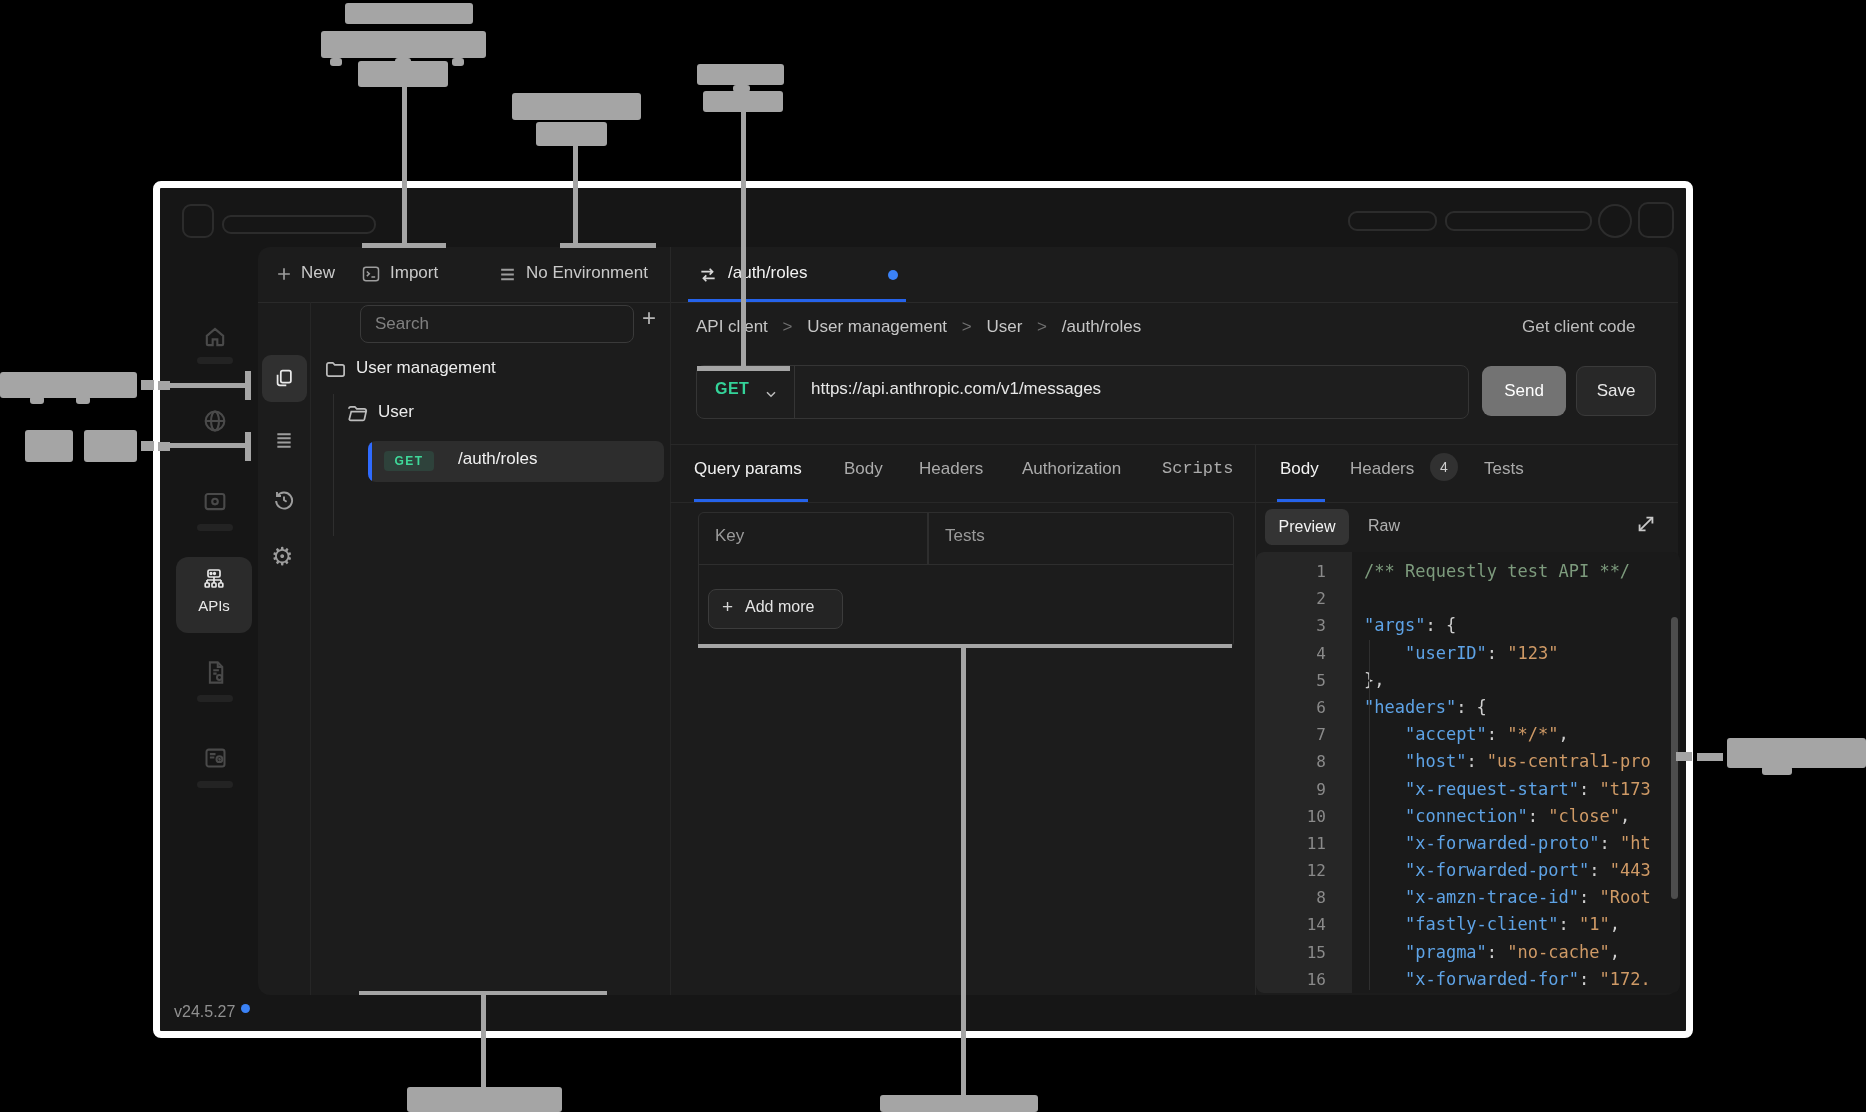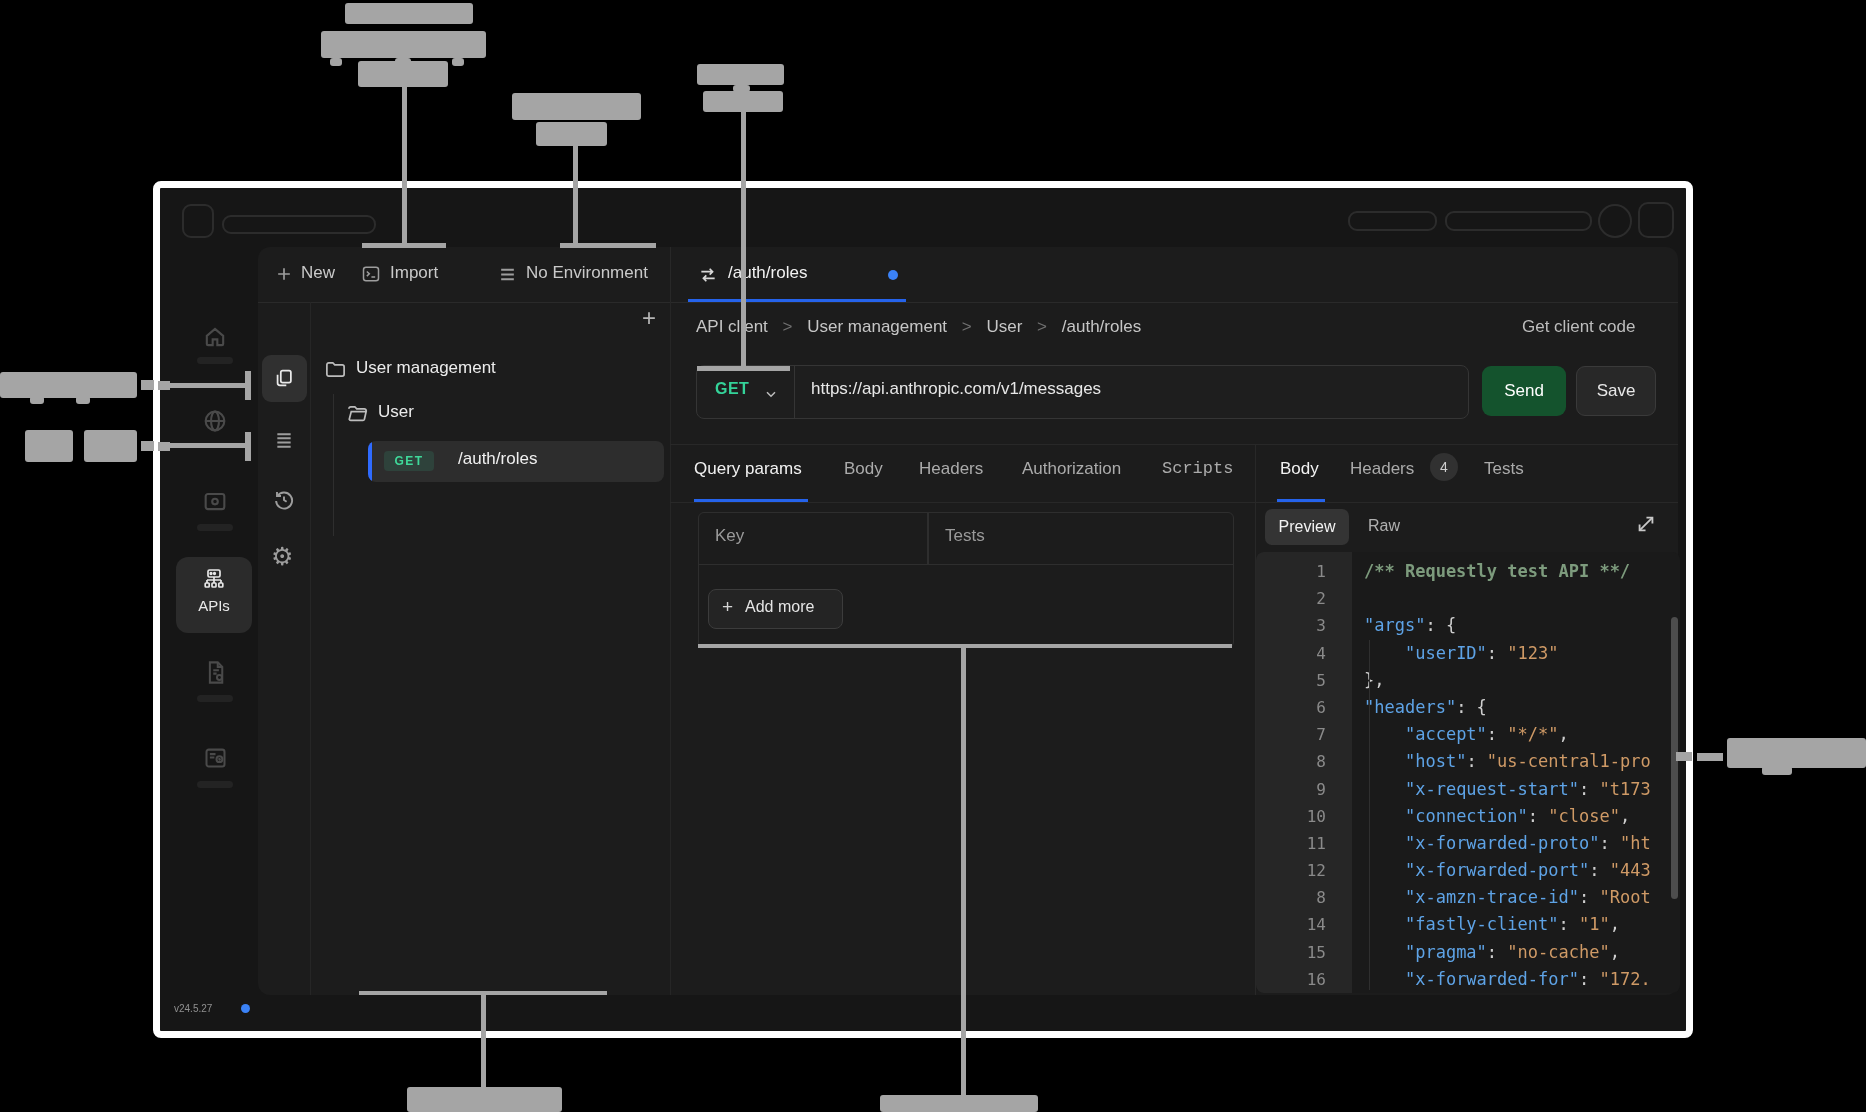--- a/index.html
+++ b/index.html
@@ -18,21 +18,21 @@
   #panel{left:98px;top:59px;width:1420px;height:748px;background:#1c1c1c;border-radius:12px;}
   .ui-label{color:#c9c9c9;font-size:17px;white-space:nowrap;}
   .tab-inactive{color:#ababab;font-size:17px;white-space:nowrap;}
   .tab-active{color:#f2f2f2;font-size:17px;white-space:nowrap;}
   .hairline{background:#282828;}
   
   .ln{height:27.2px;line-height:27.2px;text-align:right;padding-right:26px;
       color:#8a8a8a;font-size:16px;font-family:"DejaVu Sans Mono",monospace;}
   .cl{height:27.2px;line-height:27.2px;white-space:pre;overflow:hidden;
       font-size:17px;font-family:"DejaVu Sans Mono",monospace;}
-  .cl .cm{color:#7d9b7d;font-weight:bold;} .cl .k{color:#5ea3e6;} .cl .p{color:#cfcfcf;} .cl .s{color:#cf9a66;}
+  .cl .cm{color:#7d9b7d;} .cl .k{color:#5ea3e6;} .cl .p{color:#cfcfcf;} .cl .s{color:#cf9a66;}
   
   .ann{background:#a5a5a5;}
   .blob{background:#a5a5a5;border-radius:3px;}
 </style>
 </head>
 <body>
 
 <div id="frame" class="abs">
 
   <div class="abs outline" style="left:22px;top:16px;width:28px;height:30px;border-radius:9px;"></div>
@@ -157,20 +157,23 @@
         <svg width="24" height="24" viewBox="0 0 24 24" fill="none" stroke="currentColor" stroke-width="1.9">
             <path d="M5 4v4h4"></path>
             <path d="M5.5 8a8 8 0 1 1-1.4 5"></path>
             <path d="M12 8.5V12l2.6 1.8"></path>
           </svg>
       </div>
       <div class="abs midicon" style="left:13px;top:242px;font-size:25px;line-height:25px;">⚙</div>
     </div>
 
     <div class="abs" style="left:52px;top:55px;width:360px;height:693px;border-right:1px solid #262626;">
+      <div class="abs" style="left:50px;top:3px;width:272px;height:36px;border:1.5px solid #3a3a3a;border-radius:8px;background:#1c1c1c;">
+        <div class="abs" style="left:14px;top:8px;color:#808080;font-size:17px;">Search</div>
+      </div>
       <div class="abs" style="left:332px;top:2px;color:#b5b5b5;font-size:24px;">+</div>
 
       <div class="abs" style="left:10px;top:52px;width:340px;height:34px;">
         <div class="abs" style="left:4px;top:4px;color:#bdbdbd;">
           <svg width="23" height="23" viewBox="0 0 24 24" fill="none" stroke="currentColor" stroke-width="1.8">
               <path d="M3 7a2 2 0 0 1 2-2h4.2l2 2.2H19a2 2 0 0 1 2 2V17a2 2 0 0 1-2 2H5a2 2 0 0 1-2-2z"></path>
             </svg>
         </div>
         <div class="abs" style="left:36px;top:4px;color:#ececec;font-size:17px;">User management</div>
       </div>
@@ -209,21 +212,21 @@
       <div class="abs" style="left:0;top:0;width:97px;height:52px;border-right:1.5px solid #353535;">
         <div class="abs" style="left:18px;top:14px;color:#34d399;font-size:16px;font-weight:bold;letter-spacing:0.5px;">GET</div>
         <div class="abs" style="left:66px;top:20px;color:#bdbdbd;">
           <svg width="16" height="16" viewBox="0 0 24 24" fill="none" stroke="currentColor" stroke-width="2.2">
               <path d="M6 9.5l6 6 6-6"></path>
             </svg>
         </div>
       </div>
       <div class="abs" style="left:114px;top:13px;color:#e8e8e8;font-size:17px;white-space:nowrap;">https://api.anthropic.com/v1/messages</div>
     </div>
-    <button class="abs" style="left:1224px;top:119px;width:84px;height:50px;background:#14532d;border:none;border-radius:9px;color:#ffffff;font-size:17px;font-family:inherit;">Send</button>
+    <button class="abs" style="left:1224px;top:119px;width:84px;height:50px;background:#737373;border:none;border-radius:9px;color:#ffffff;font-size:17px;font-family:inherit;">Send</button>
     <button class="abs" style="left:1318px;top:119px;width:80px;height:50px;background:#282828;border:1.5px solid #3a3a3a;border-radius:9px;color:#e8e8e8;font-size:17px;font-family:inherit;">Save</button>
 
     <div class="abs hairline" style="left:412px;top:197px;width:1008px;height:1px;"></div>
     <div class="abs hairline" style="left:412px;top:255px;width:1008px;height:1px;"></div>
 
     <div class="abs tab-active" style="left:436px;top:212px;">Query params</div>
     <div class="abs" style="left:436px;top:252px;width:114px;height:3px;background:#2563eb;"></div>
     <div class="abs tab-inactive" style="left:586px;top:212px;">Body</div>
     <div class="abs tab-inactive" style="left:661px;top:212px;">Headers</div>
     <div class="abs tab-inactive" style="left:764px;top:212px;text-align:center;">Authorization</div>
@@ -294,21 +297,21 @@
           <div class="cl"><span class="p">    </span><span class="k">"x-amzn-trace-id"</span><span class="p">: </span><span class="s">"Root</span></div>
           <div class="cl"><span class="p">    </span><span class="k">"fastly-client"</span><span class="p">: </span><span class="s">"1"</span><span class="p">,</span></div>
           <div class="cl"><span class="p">    </span><span class="k">"pragma"</span><span class="p">: </span><span class="s">"no-cache"</span><span class="p">,</span></div>
           <div class="cl"><span class="p">    </span><span class="k">"x-forwarded-for"</span><span class="p">: </span><span class="s">"172.</span></div>
         </div>
       <div class="abs" style="left:113px;top:88px;width:1px;height:350px;background:#2f2f2f;"></div>
     </div>
     <div class="abs" style="left:1413px;top:370px;width:7px;height:282px;background:#4d4d4d;border-radius:4px;"></div>
   </div>
 
-  <div class="abs" style="left:14px;top:815px;color:#909090;font-size:10px;">v24.5.27</div>
+  <div class="abs" style="left:14px;top:815px;color:#909090;font-size:16px;">v24.5.27</div>
   <div class="abs" style="left:81px;top:816px;width:9px;height:9px;border-radius:50%;background:#3b82f6;"></div>
 </div>
 
 <div class="abs" style="left:0;top:0;width:1866px;height:1112px;z-index:10;pointer-events:none;">
 
   <div>
     <div class="abs blob" style="left:345px;top:3px;width:128px;height:21px;"></div>
     <div class="abs blob" style="left:321px;top:31px;width:165px;height:27px;"></div>
     <div class="abs blob" style="left:330px;top:58px;width:12px;height:8px;"></div>
     <div class="abs blob" style="left:395px;top:58px;width:16px;height:8px;"></div>

